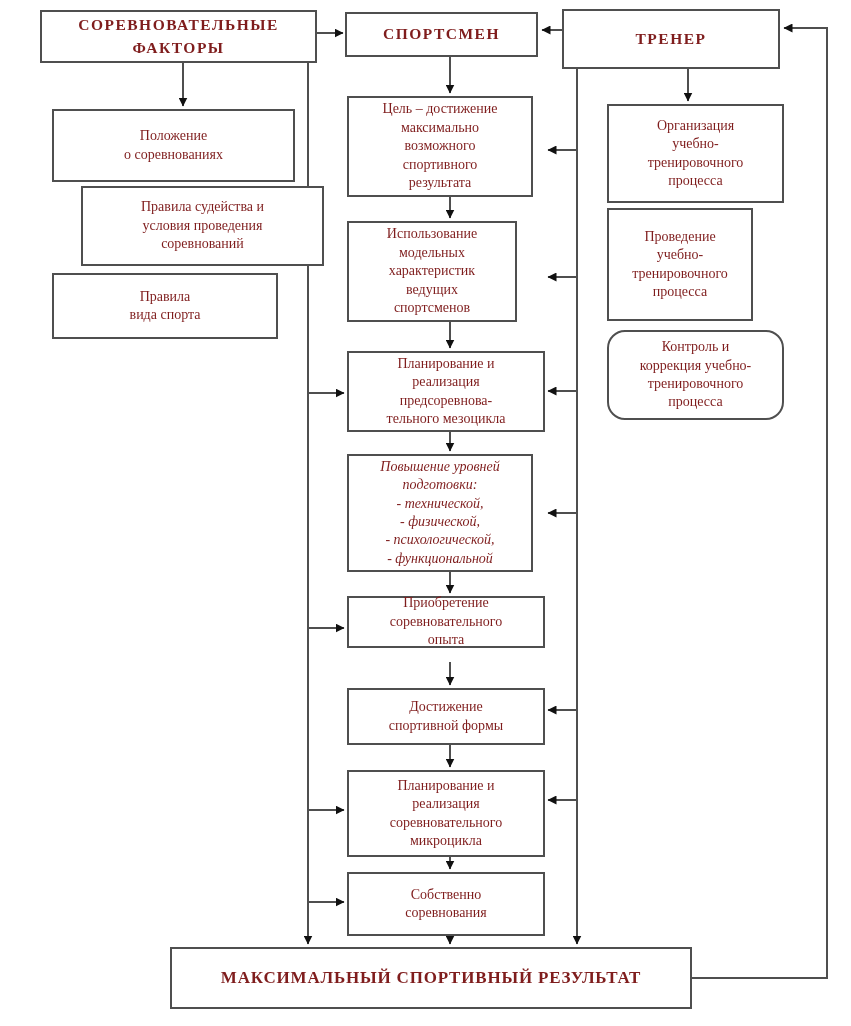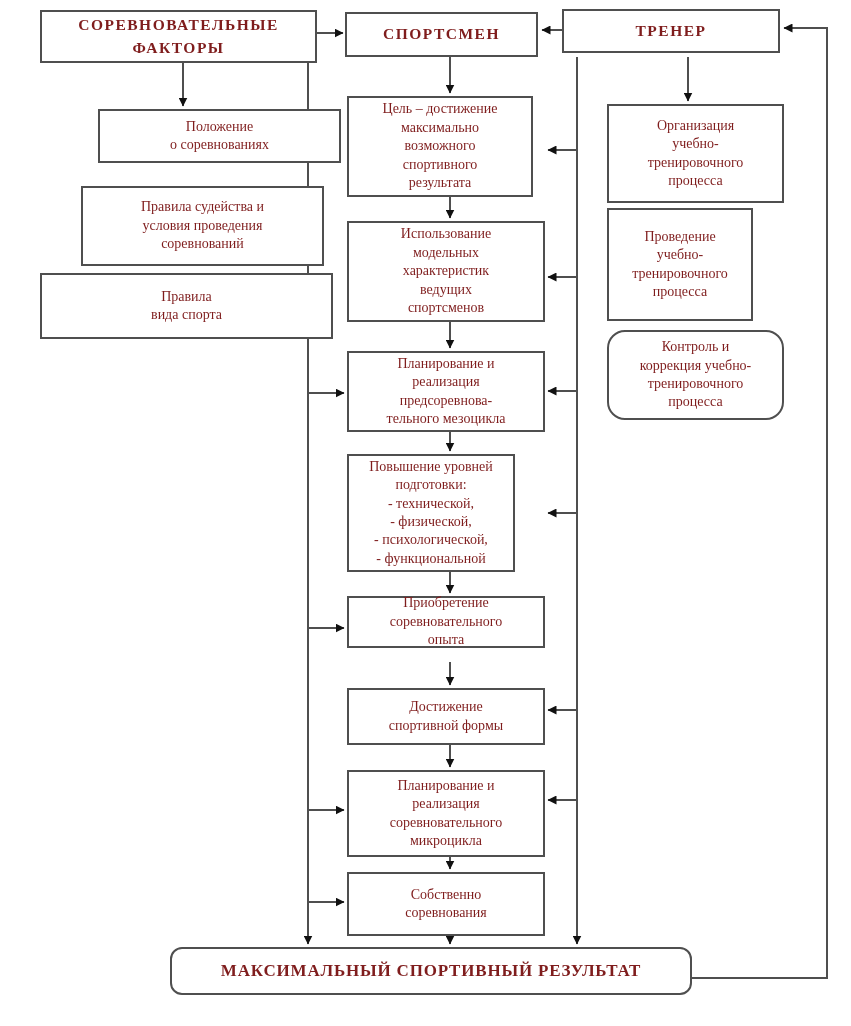--- a/index.html
+++ b/index.html
@@ -60,45 +60,45 @@
       <line x1="450" y1="662" x2="450" y2="685" marker-end="url(#ah)"></line>
       <line x1="450" y1="745" x2="450" y2="767" marker-end="url(#ah)"></line>
       <line x1="450" y1="857" x2="450" y2="869" marker-end="url(#ah)"></line>
       <line x1="450" y1="929" x2="450" y2="944" marker-end="url(#ah)"></line>
     </g>
   </svg>
 
   <div class="box hdr" style="left:40px;top:10px;width:277px;height:53px;">СОРЕВНОВАТЕЛЬНЫЕ
 ФАКТОРЫ</div>
   <div class="box hdr" style="left:345px;top:12px;width:193px;height:45px;">СПОРТСМЕН</div>
-  <div class="box hdr" style="left:562px;top:9px;width:218px;height:44px;">ТРЕНЕР</div>
+  <div class="box hdr" style="left:562px;top:9px;width:218px;height:60px;">ТРЕНЕР</div>
 
-  <div class="box" style="left:52px;top:109px;width:243px;height:54px;margin-left:46px;">Положение
+  <div class="box" style="left:52px;top:109px;width:243px;height:73px;">Положение
 о соревнованиях</div>
   <div class="box" style="left:52px;top:186px;width:243px;height:80px;margin-left:29px;">Правила судейства и
 условия проведения
 соревнований</div>
-  <div class="box" style="left:40px;top:273px;width:293px;height:66px;">Правила
+  <div class="box" style="left:52px;top:273px;width:226px;height:66px;">Правила
 вида спорта</div>
 
   <div class="box" style="left:347px;top:96px;width:186px;height:101px;">Цель – достижение
 максимально
 возможного
 спортивного
 результата</div>
-  <div class="box" style="left:347px;top:221px;width:198px;height:101px;">Использование
+  <div class="box" style="left:347px;top:221px;width:170px;height:101px;">Использование
 модельных
 характеристик
 ведущих
 спортсменов</div>
   <div class="box" style="left:347px;top:351px;width:198px;height:81px;">Планирование и
 реализация
 предсоревнова-
 тельного мезоцикла</div>
-  <div class="box" style="left:347px;top:454px;width:168px;height:118px;">Повышение уровней
+  <div class="box" style="left:347px;top:454px;width:186px;height:118px;font-style:italic;">Повышение уровней
 подготовки:
 - технической,
 - физической,
 - психологической,
 - функциональной</div>
   <div class="box" style="left:347px;top:596px;width:198px;height:52px;">Приобретение
 соревновательного
 опыта</div>
   <div class="box" style="left:347px;top:688px;width:198px;height:57px;">Достижение
 спортивной формы</div>
@@ -115,15 +115,15 @@
 процесса</div>
   <div class="box" style="left:607px;top:208px;width:146px;height:113px;">Проведение
 учебно-
 тренировочного
 процесса</div>
   <div class="box" style="left:607px;top:330px;width:177px;height:90px;border-radius:18px;">Контроль и
 коррекция учебно-
 тренировочного
 процесса</div>
 
-  <div class="box foot" style="left:170px;top:947px;width:522px;height:48px;border-radius:12px;">МАКСИМАЛЬНЫЙ СПОРТИВНЫЙ РЕЗУЛЬТАТ</div>
+  <div class="box foot" style="left:170px;top:947px;width:522px;height:62px;">МАКСИМАЛЬНЫЙ СПОРТИВНЫЙ РЕЗУЛЬТАТ</div>
 
 </div>
 
 </body></html>

